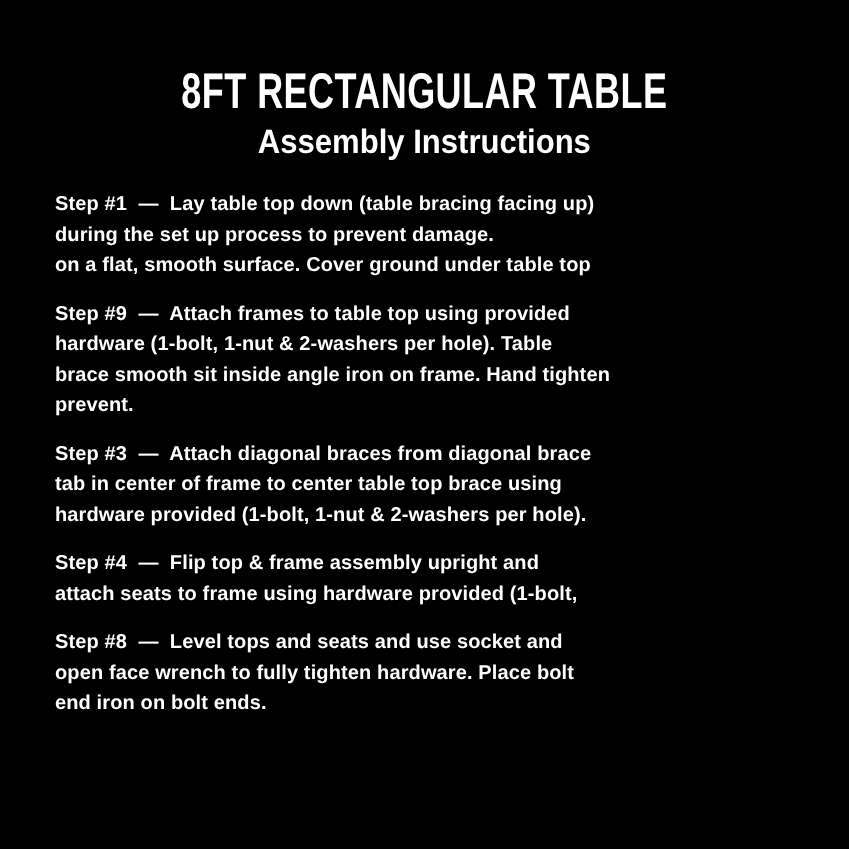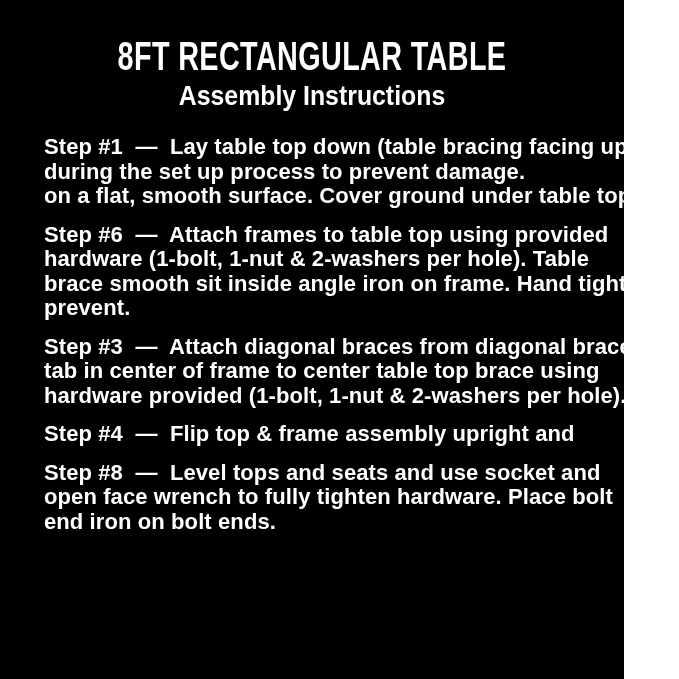--- a/index.html
+++ b/index.html
@@ -5,28 +5,28 @@
   html, body {
     margin: 0;
     padding: 0;
   }
   body {
     width: 679px;
     height: 679px;
     overflow: hidden;
   }
   .page {
-    width: 624px;
+    width: 679px;
     height: 679px;
     background: #000000;
     color: #ffffff;
     font-family: "Liberation Sans", sans-serif;
     font-weight: bold;
     box-sizing: border-box;
-    padding-top: 33px;
+    padding-top: 50px;
   }
   .header {
     text-align: center;
   }
   .title {
     font-size: 40px;
     line-height: 46px;
     white-space: nowrap;
     transform: scaleX(0.72);
     transform-origin: 50% 50%;
@@ -41,53 +41,54 @@
   }
   .steps {
     margin-top: 23px;
     padding-left: 44px;
     padding-right: 30px;
   }
   .step {
     margin-bottom: 14px;
   }
   .step-line {
-    font-size: 22px;
+    font-size: 16px;
     line-height: 24.5px;
     white-space: pre;
     letter-spacing: 0.1px;
   }
 </style>
 </head>
 <body>
 
 <div class="page" style="background: rgb(0, 0, 0); color: rgb(255, 255, 255);">
   <div class="header">
     <div class="title">8FT RECTANGULAR TABLE</div>
     <div class="subtitle">Assembly Instructions</div>
   </div>
   <div class="steps">
       <div class="step">
         <div class="step-line">Step #1  —  Lay table top down (table bracing facing up)</div>
         <div class="step-line">during the set up process to prevent damage.</div>
         <div class="step-line">on a flat, smooth surface. Cover ground under table top</div>
       </div>
       <div class="step">
-        <div class="step-line">Step #6  —  Attach frames to table top using provided</div>
+        <div class="step-line">Step #9  —  Attach frames to table top using provided</div>
         <div class="step-line">hardware (1-bolt, 1-nut &amp; 2-washers per hole). Table</div>
         <div class="step-line">brace smooth sit inside angle iron on frame. Hand tighten</div>
         <div class="step-line">prevent.</div>
       </div>
       <div class="step">
         <div class="step-line">Step #3  —  Attach diagonal braces from diagonal brace</div>
         <div class="step-line">tab in center of frame to center table top brace using</div>
         <div class="step-line">hardware provided (1-bolt, 1-nut &amp; 2-washers per hole).</div>
       </div>
       <div class="step">
         <div class="step-line">Step #4  —  Flip top &amp; frame assembly upright and</div>
+        <div class="step-line">attach seats to frame using hardware provided (1-bolt,</div>
       </div>
       <div class="step">
         <div class="step-line">Step #8  —  Level tops and seats and use socket and</div>
         <div class="step-line">open face wrench to fully tighten hardware. Place bolt</div>
         <div class="step-line">end iron on bolt ends.</div>
       </div>
     </div>
 </div>
 
 </body></html>

